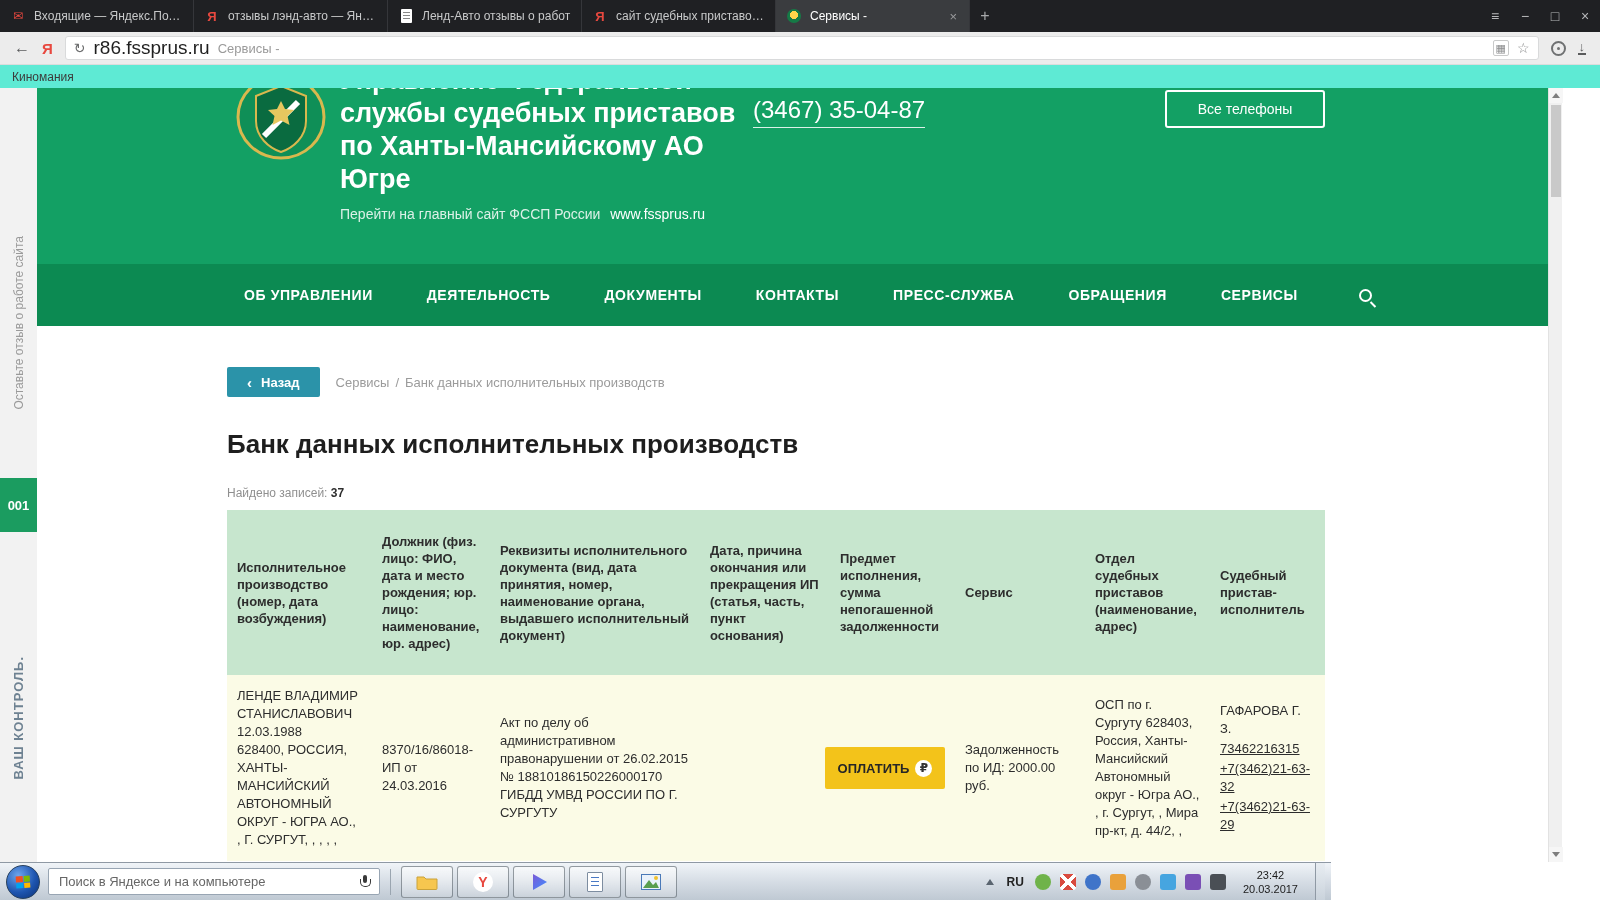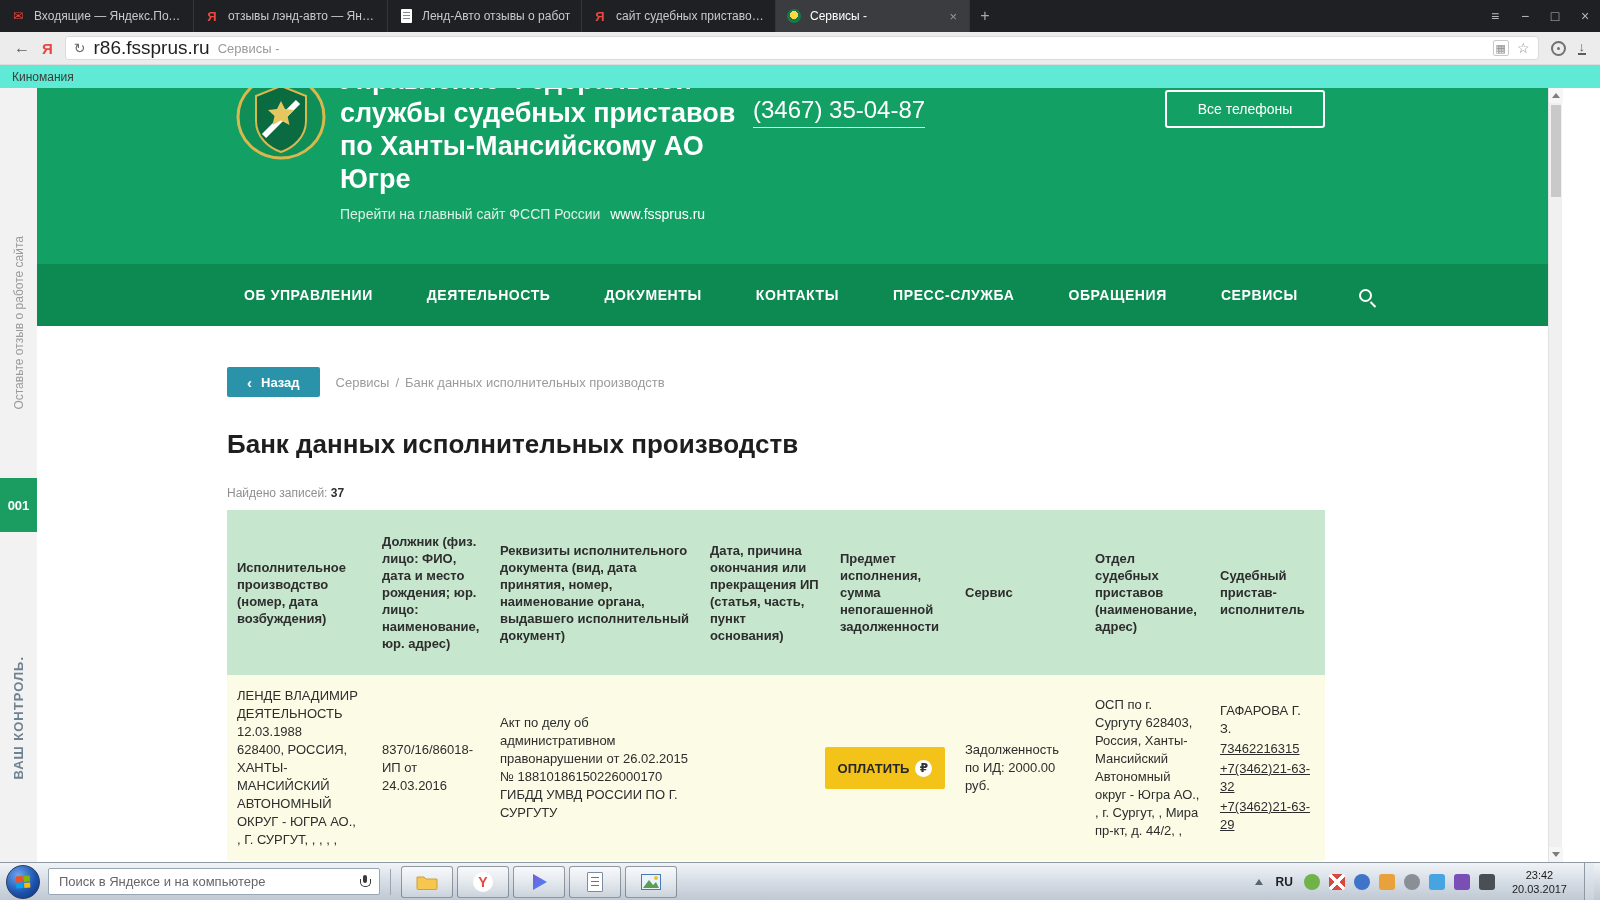--- a/index.html
+++ b/index.html
@@ -83,21 +83,21 @@
 
   
   .scrollbar{position:absolute;left:1548px;top:88px;width:14px;height:774px;background:#f0f0f0;border-left:1px solid #e2e2e2}
   .sb-up,.sb-down{position:absolute;left:0;width:14px;height:15px;display:flex;align-items:center;justify-content:center;background:#f6f6f6}
   .sb-up{top:0}.sb-down{bottom:0}
   .tri-up{width:0;height:0;border-left:4px solid transparent;border-right:4px solid transparent;border-bottom:5px solid #7e7e7e}
   .tri-down{width:0;height:0;border-left:4px solid transparent;border-right:4px solid transparent;border-top:5px solid #7e7e7e}
   .sb-thumb{position:absolute;left:2px;top:17px;width:10px;height:92px;background:#c9c9c9}
 
   
-  .taskbar{position:absolute;left:0;top:862px;width:1600px;height:38px;background:linear-gradient(180deg,#f0f4f8,#d6dde5 50%,#bfc9d3);border-top:1px solid #8f99a4;display:flex;align-items:center;padding:12px 4px}
+  .taskbar{position:absolute;left:0;top:862px;width:1331px;height:38px;background:linear-gradient(180deg,#f0f4f8,#d6dde5 50%,#bfc9d3);border-top:1px solid #8f99a4;display:flex;align-items:center;padding:12px 4px}
   .start-orb{width:34px;height:34px;border-radius:50%;background:radial-gradient(circle at 35% 30%,#6ea6ee,#1e55b0 55%,#0b2f72);border:1px solid #27405e;display:flex;align-items:center;justify-content:center;margin:0 8px 0 2px;cursor:pointer}
   .flag{width:14px;height:12px;display:grid;grid-template-columns:1fr 1fr;grid-template-rows:1fr 1fr;gap:1px;transform:rotate(-4deg)}
   .flag span:nth-child(1){background:#f25022}.flag span:nth-child(2){background:#7fba00}
   .flag span:nth-child(3){background:#00a4ef}.flag span:nth-child(4){background:#ffb900}
   .tb-search{width:332px;height:27px;background:#fff;border:1px solid #98a5b3;border-radius:2px;display:flex;align-items:center;padding:0 10px;font-size:13px;color:#666;cursor:text}
   .mic{position:relative;width:9px;height:13px;margin-left:auto}
   .mic::before{content:"";position:absolute;left:2.5px;top:0;width:4px;height:8px;background:#3a3a3a;border-radius:2px}
   .mic::after{content:"";position:absolute;left:0;top:4px;width:9px;height:7px;border:1.5px solid #3a3a3a;border-top:none;border-radius:0 0 5px 5px}
   .tb-sep{width:1px;height:26px;background:#9aa5b0;margin:0 10px}
   .tb-apps{display:flex;gap:4px}
@@ -247,21 +247,21 @@
       <div class="th">Исполнительное производство (номер, дата возбуждения)</div>
       <div class="th">Должник (физ. лицо: ФИО, дата и место рождения; юр. лицо: наименование, юр. адрес)</div>
       <div class="th">Реквизиты исполнительного документа (вид, дата принятия, номер, наименование органа, выдавшего исполнительный документ)</div>
       <div class="th">Дата, причина окончания или прекращения ИП (статья, часть, пункт основания)</div>
       <div class="th">Предмет исполнения, сумма непогашенной задолженности</div>
       <div class="th">Сервис</div>
       <div class="th">Отдел судебных приставов (наименование, адрес)</div>
       <div class="th">Судебный пристав-исполнитель</div>
 
       <div class="td">
-        <span class="blk">ЛЕНДЕ ВЛАДИМИР ДЕЯТЕЛЬНОСТЬ</span>
+        <span class="blk">ЛЕНДЕ ВЛАДИМИР СТАНИСЛАВОВИЧ</span>
         <span class="blk">12.03.1988</span>
         <span class="blk">628400, РОССИЯ, ХАНТЫ-МАНСИЙСКИЙ АВТОНОМНЫЙ ОКРУГ - ЮГРА АО., , Г. СУРГУТ, , , , ,</span>
       </div>
       <div class="td">8370/16/86018-ИП от 24.03.2016</div>
       <div class="td">Акт по делу об административном правонарушении от 26.02.2015 № 18810186150226000170 ГИБДД УМВД РОССИИ ПО Г. СУРГУТУ</div>
       <div class="td"></div>
       <div class="td center">
         <button class="pay-btn">
           <span>ОПЛАТИТЬ</span>
           <span class="rub">₽</span>

